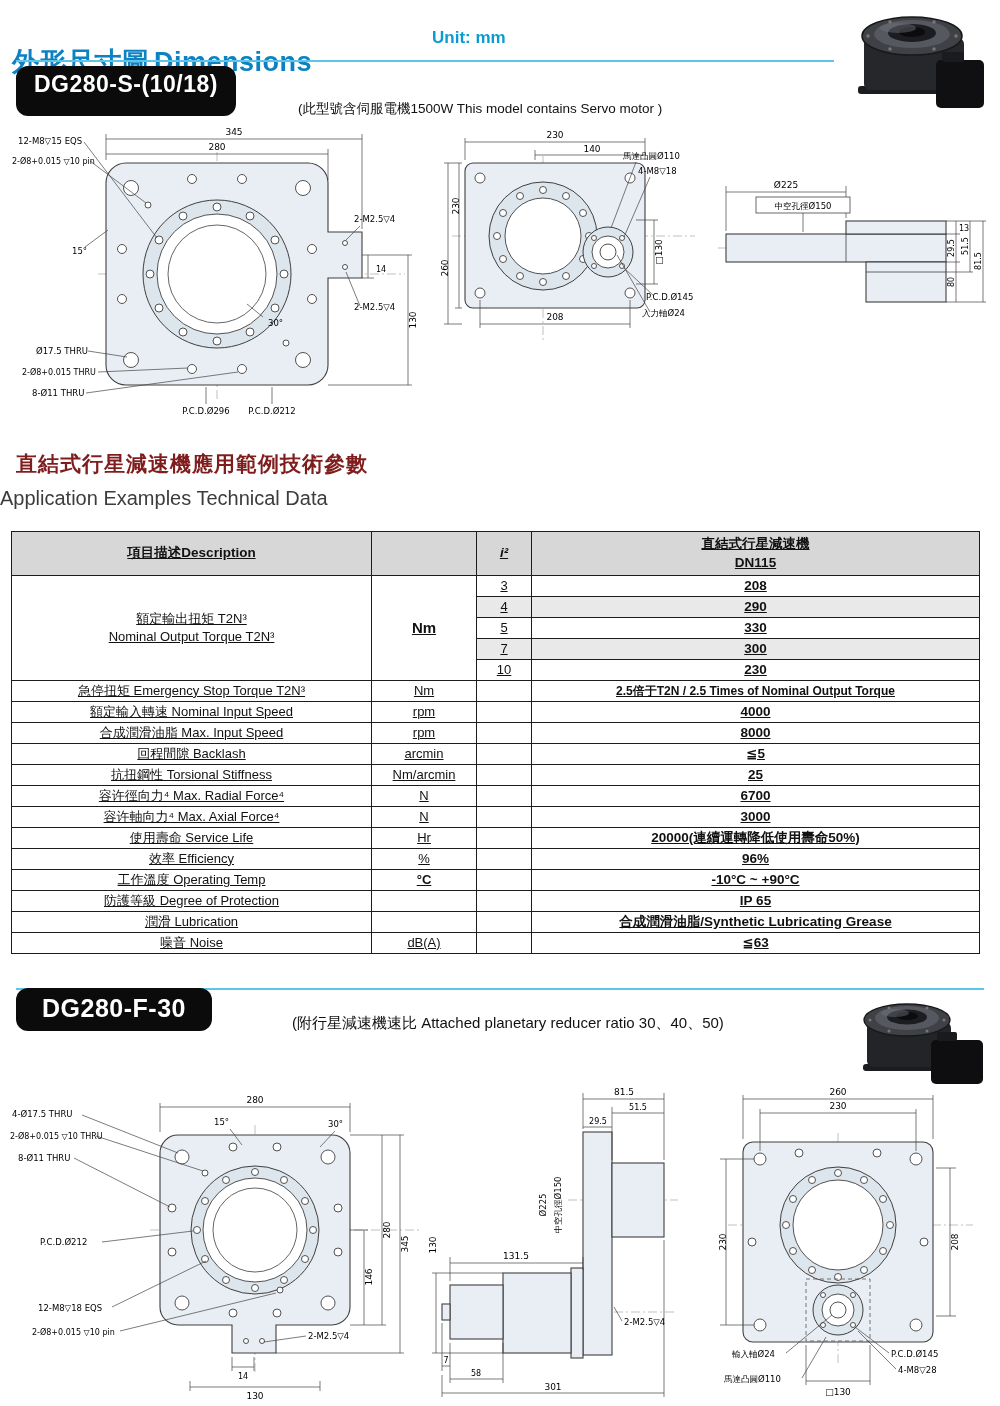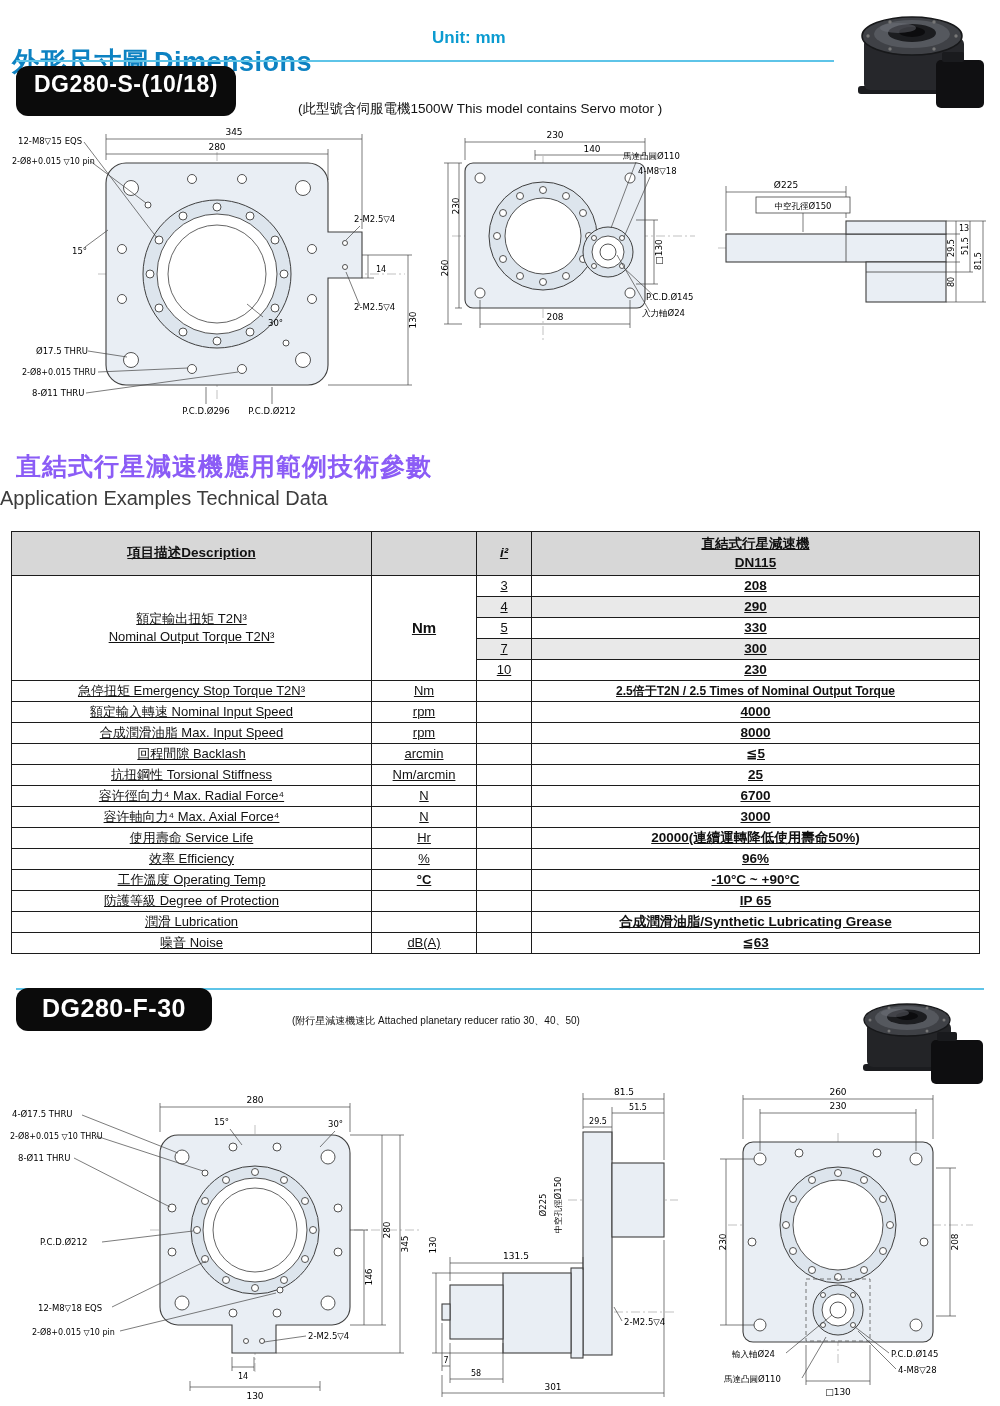--- a/index.html
+++ b/index.html
@@ -14,23 +14,23 @@
   .title { font-size:27px; font-weight:bold; color:#0d82c2; letter-spacing:.5px; }
   .unit-lbl { font-size:17px; font-weight:bold; color:#0b9bd0; }
   .rule { height:2px; background:#5ec4e8; }
 
   .badge {
     background:#0b0b0b; color:#fff; font-weight:bold; font-size:23px;
     padding:5px 18px 18px; border-radius:12px; display:inline-block; letter-spacing:.5px;
   }
   .badge.f { font-size:25px; padding:6px 26px 8px; }
   .note { font-size:13.5px; color:#111; }
-  .note.f { font-size:10px; }
-
-  .sec-zh { font-size:25px; font-weight:bold; color:#8b5cf6; letter-spacing:1px; }
+  .note.f { font-size:15px; }
+
+  .sec-zh { font-size:21px; font-weight:bold; color:#7f1d1d; letter-spacing:1px; }
   .sec-en { font-size:20px; color:#3c3c3c; }
 
   
   table.tech { border-collapse:collapse; width:968px; table-layout:fixed; font-size:13px; }
   table.tech td { border:1px solid #1c1c1c; text-align:center; vertical-align:middle; padding:0 4px; height:21px; line-height:1.25; }
   table.tech tr.thead td { background:#d7d7d7; height:44px; font-weight:bold; font-size:13.5px; }
   .b { font-weight:bold; }
   .i2 { font-style:italic; }
   td.val { font-weight:bold; font-size:13.5px; }
   td.val.sm { font-size:12px; }

